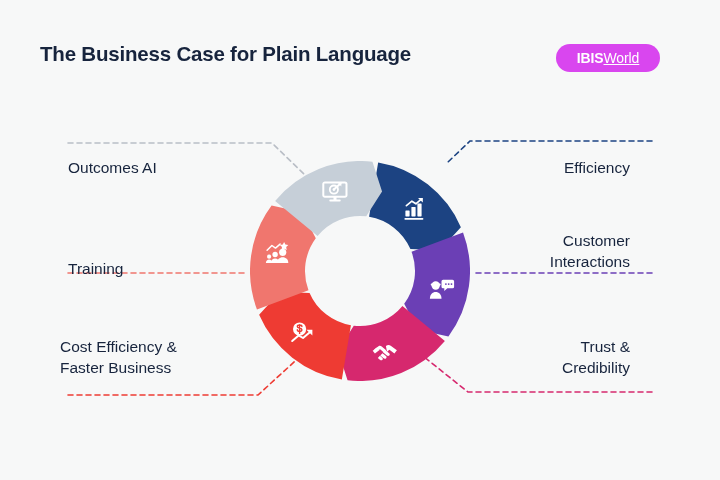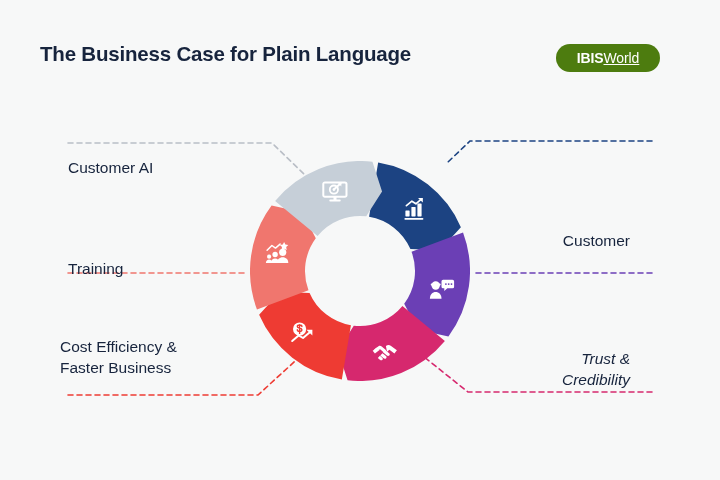--- a/index.html
+++ b/index.html
@@ -13,21 +13,21 @@
 
   
   .title{
     position:absolute;left:40px;top:42px;
     font-size:20.5px;font-weight:bold;color:#17243d;
     letter-spacing:-0.2px;white-space:nowrap;
   }
   .logo{
     position:absolute;left:556px;top:44px;
     width:104px;height:28px;border-radius:14px;
-    background:#4d7c0f;
+    background:#d946ef;
     display:flex;align-items:center;justify-content:center;
     color:#ffffff;font-size:14px;letter-spacing:-0.1px;
   }
   .logo .b{font-weight:bold;}
   .logo .w{font-weight:normal;text-decoration:underline;}
 
   
   #wheel{position:absolute;left:250px;top:161px;width:220px;height:220px;}
   #wheel svg{display:block;}
 
@@ -40,21 +40,21 @@
     font-size:15.5px;color:#17243d;line-height:1.38;
     font-weight:500;
   }
   .label.left{text-align:left;}
   .label.right{text-align:right;}
   .l-ai   {left:68px; top:157px; width:200px;}
   .l-tr   {left:68px; top:246px; width:200px;margin-top:12px;}
   .l-cost {left:60px; top:336px; width:220px;}
   .r-eff  {right:70px;top:157px; width:220px;}
   .r-cust {right:70px;top:230px; width:220px;}
-  .r-trust{right:70px;top:348px; width:220px;font-style:italic;}
+  .r-trust{right:70px;top:336px; width:220px;}
 </style>
 </head>
 <body>
 
 <div id="page">
 
   <div class="title">The Business Case for Plain Language</div>
 
   <div class="logo">
     <span class="b">IBIS</span>
@@ -141,31 +141,35 @@
           <circle cx="10" cy="8.2" r="1.3"></circle>
           <path d="M10 8.2 L16.6 2" stroke="#fff" stroke-width="2" stroke-linecap="round"></path>
           <path d="M13.6 1.2 L17.6 1 L17.4 5 Z"></path>
         </g>
           </g>
         </g>
     </svg>
   </div>
 
   <div class="label left l-ai">
-    <div>Customer AI</div>
+    <div>Outcomes AI</div>
   </div>
   <div class="label left l-tr">
     <div>Training</div>
   </div>
   <div class="label left l-cost">
     <div>Cost Efficiency &amp;</div>
     <div>Faster Business</div>
   </div>
 
+  <div class="label right r-eff">
+    <div>Efficiency</div>
+  </div>
   <div class="label right r-cust">
     <div>Customer</div>
+    <div>Interactions</div>
   </div>
   <div class="label right r-trust">
     <div>Trust &amp;</div>
     <div>Credibility</div>
   </div>
 
 </div>
 
 </body></html>

